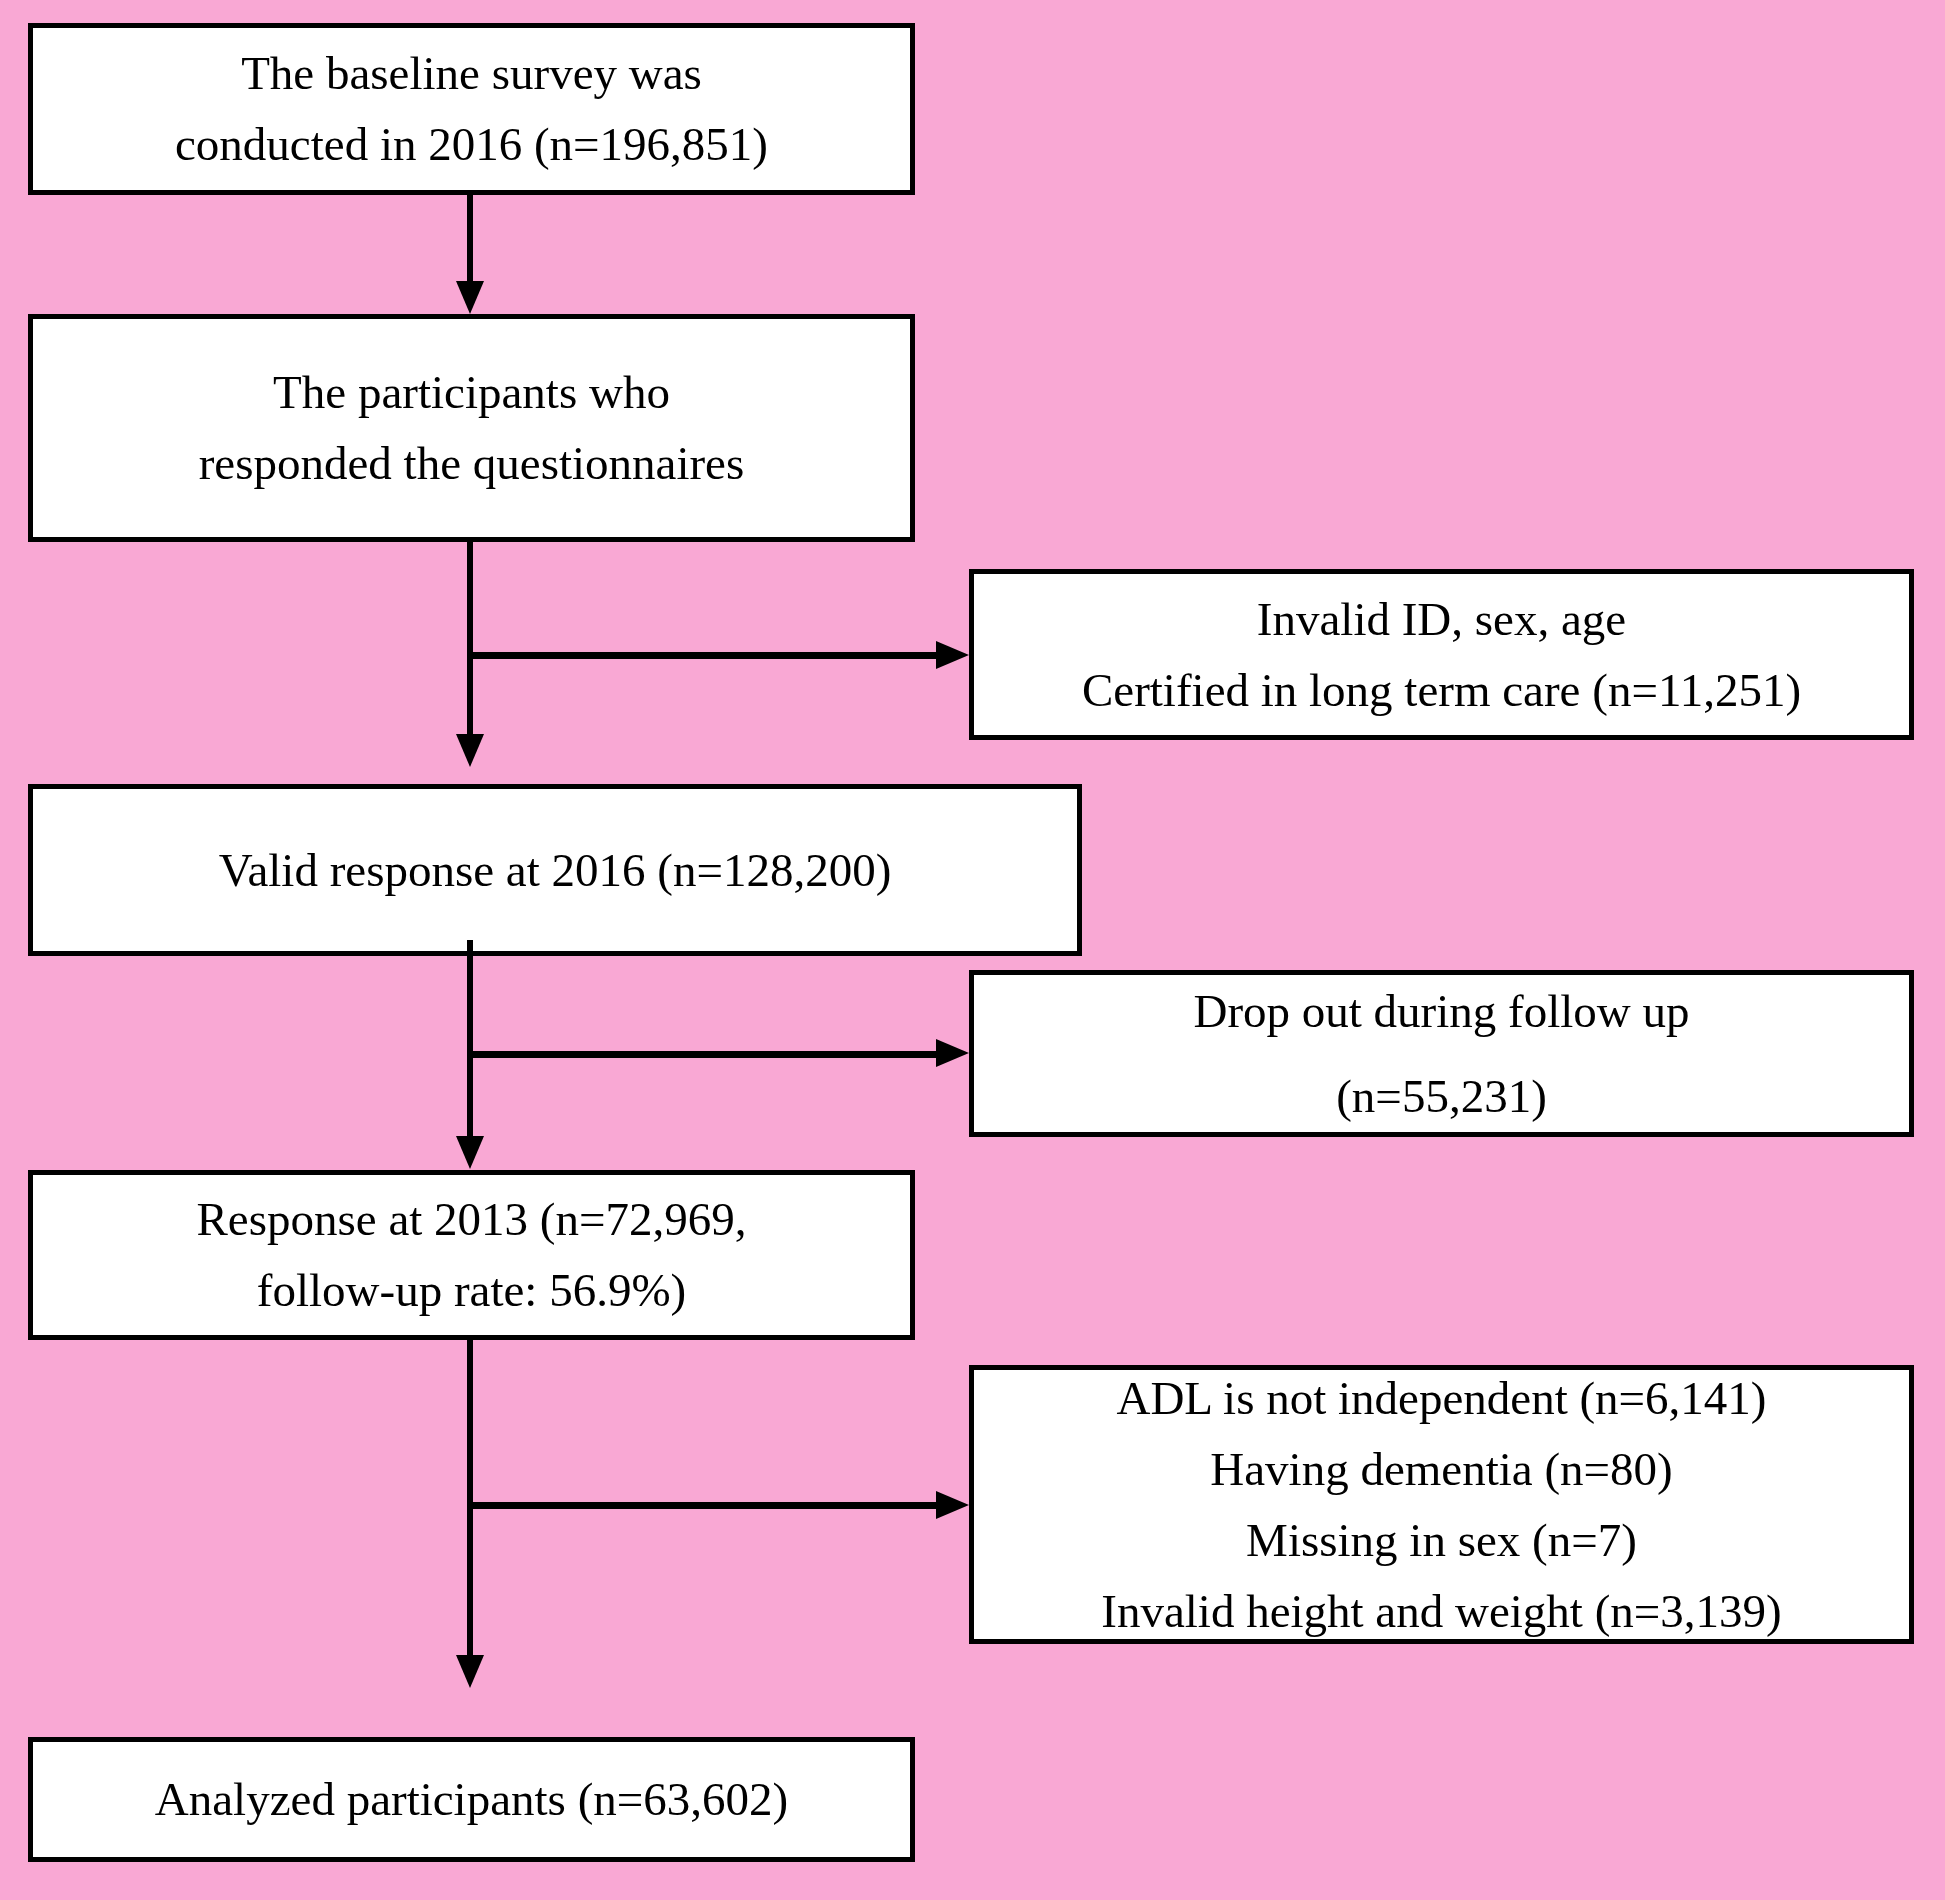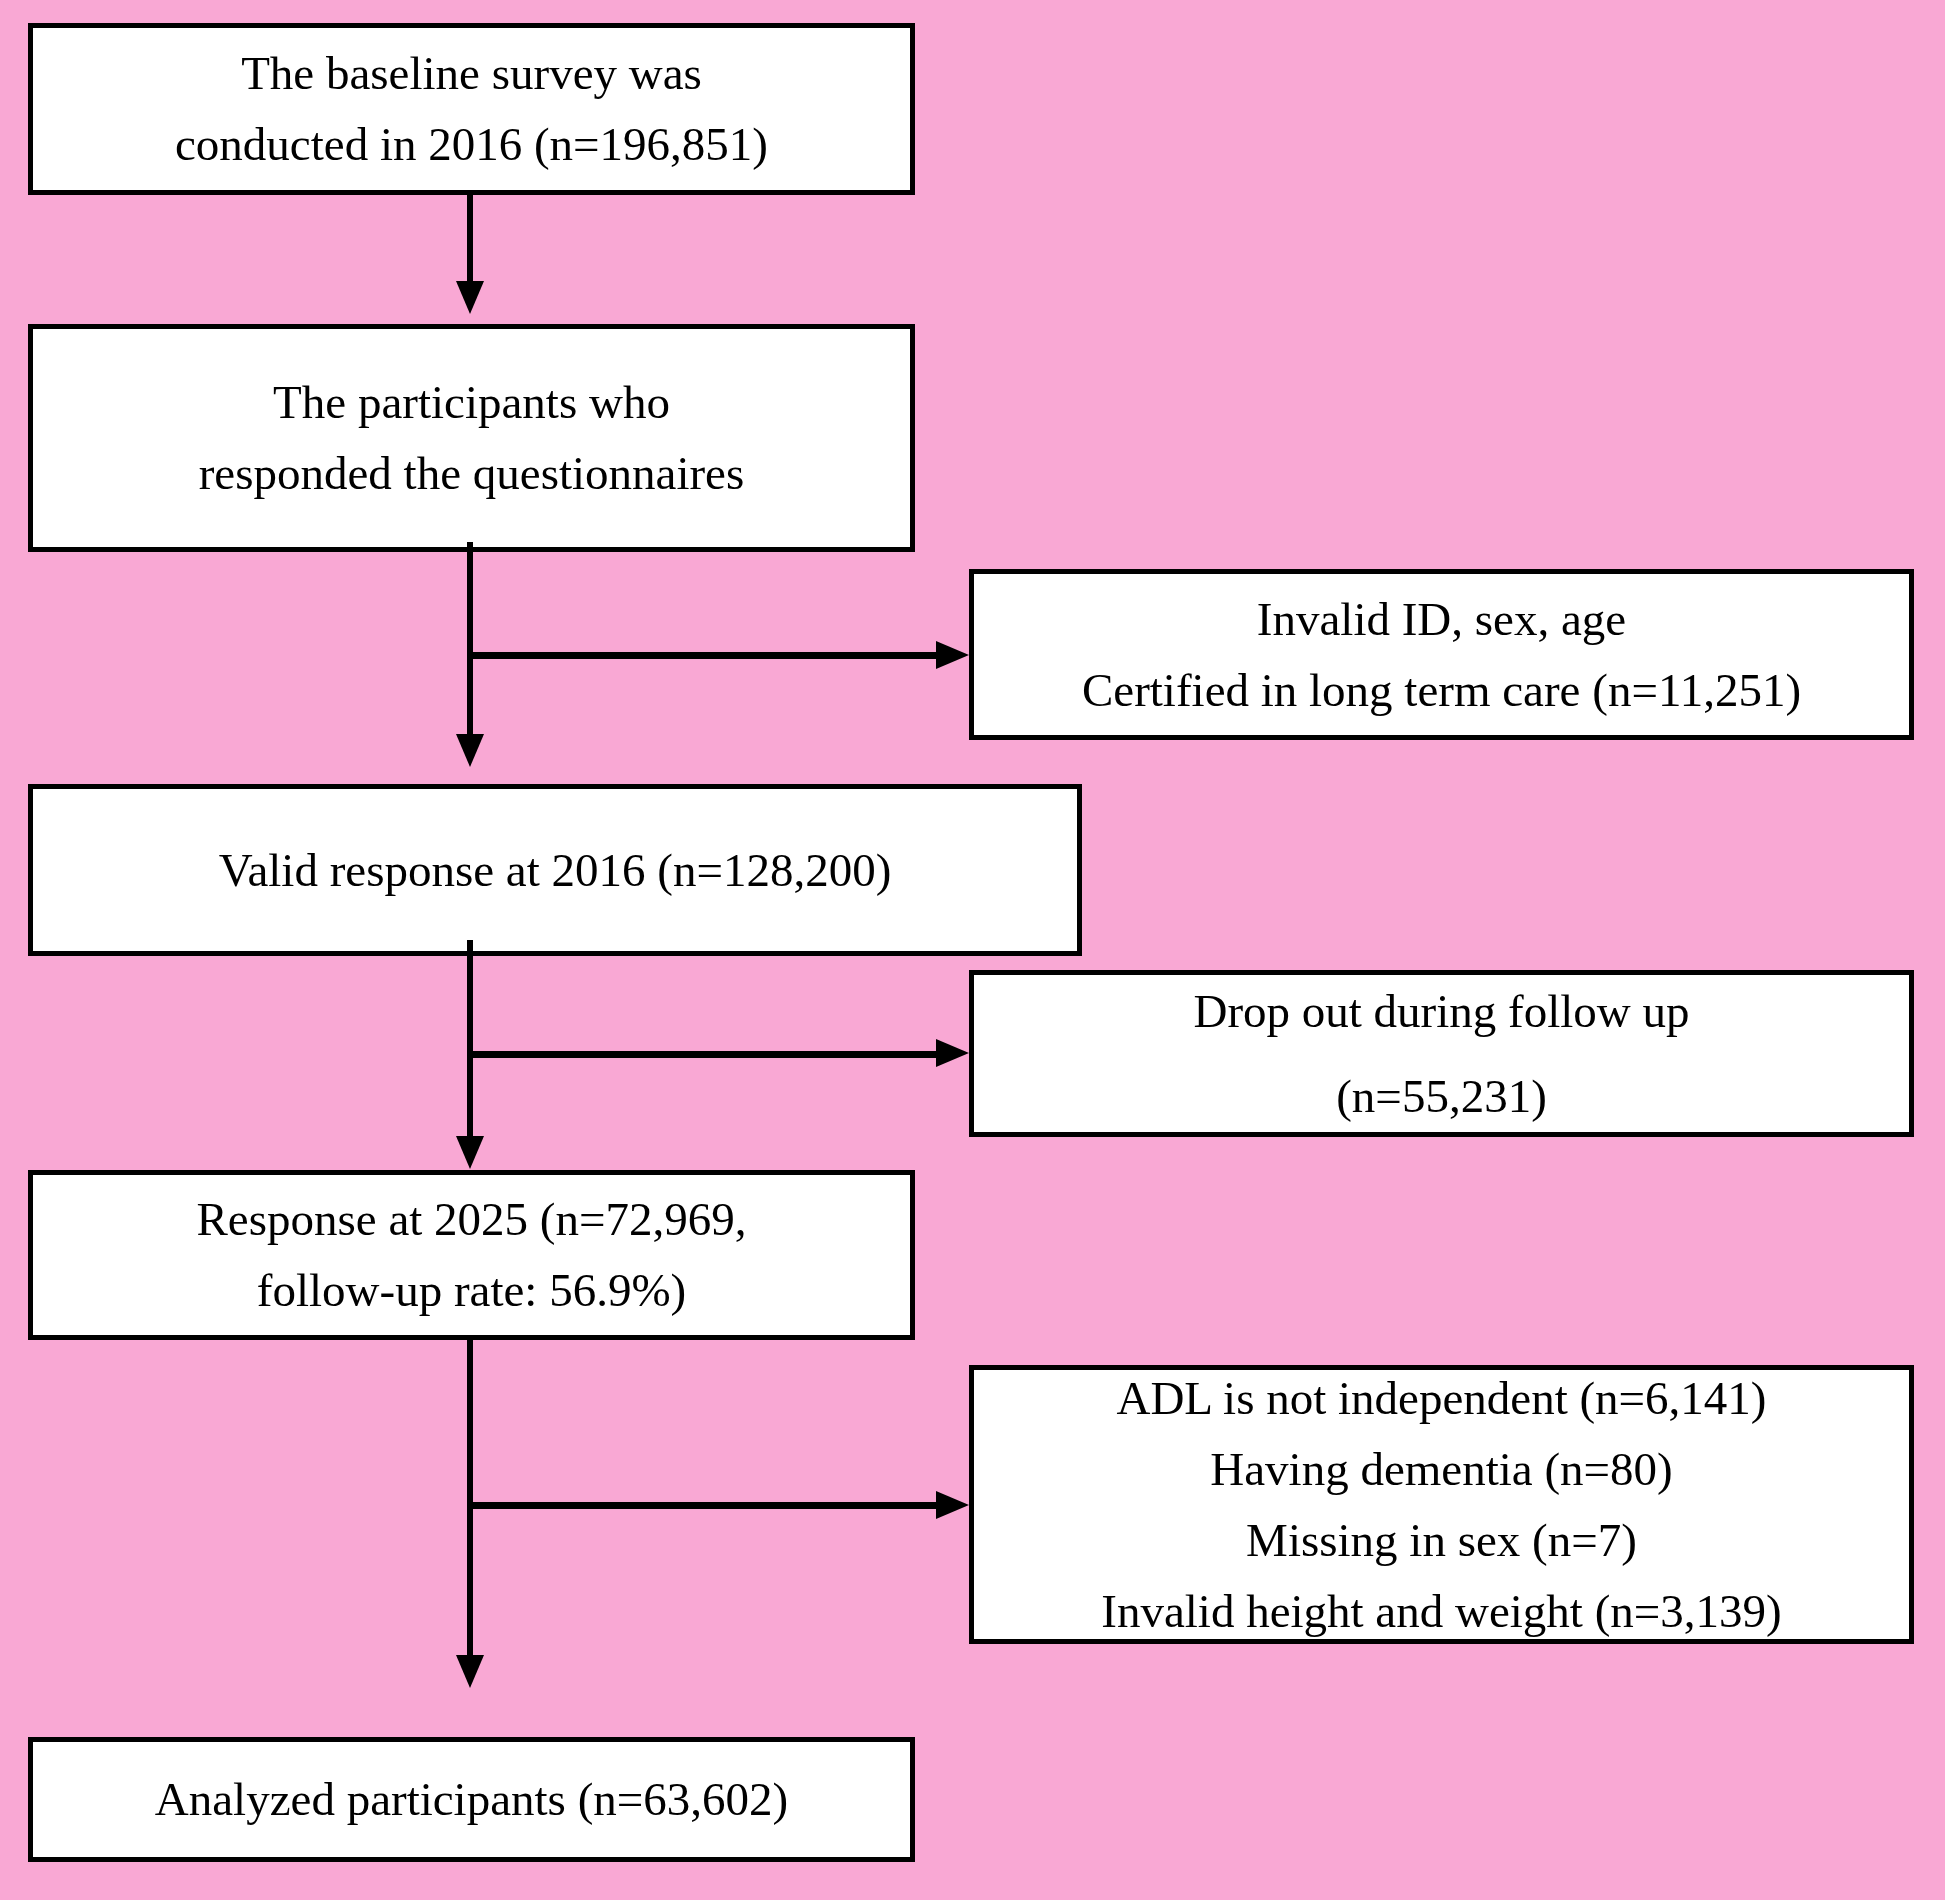--- a/index.html
+++ b/index.html
@@ -67,31 +67,31 @@
 </head>
 <body>
 
 <div class="canvas">
 
   <div class="box main" style="left:28px; top:22.6px; width:887px; height:172px;">
     <span>The baseline survey was</span>
     <span>conducted in 2016 (n=196,851)</span>
   </div>
 
-  <div class="box main" style="left:28px; top:314px; width:887px; height:228px;margin-top:10px;">
+  <div class="box main" style="left:28px; top:314px; width:887px; height:228px;">
     <span>The participants who</span>
     <span>responded the questionnaires</span>
   </div>
 
   <div class="box main" style="left:28px; top:768px; width:1054px; height:172px;margin-top:16px;">
     <span>Valid response at 2016 (n=128,200)</span>
   </div>
 
   <div class="box main" style="left:28px; top:1170px; width:887px; height:170px;">
-    <span>Response at 2025 (n=72,969,</span>
+    <span>Response at 2013 (n=72,969,</span>
     <span>follow-up rate: 56.9%)</span>
   </div>
 
   <div class="box main" style="left:28px; top:1737px; width:887px; height:125px;">
     <span>Analyzed participants (n=63,602)</span>
   </div>
 
   <div class="box side" style="left:969px; top:569px; width:945px; height:171px;">
     <span>Invalid ID, sex, age</span>
     <span>Certified in long term care (n=11,251)</span>

